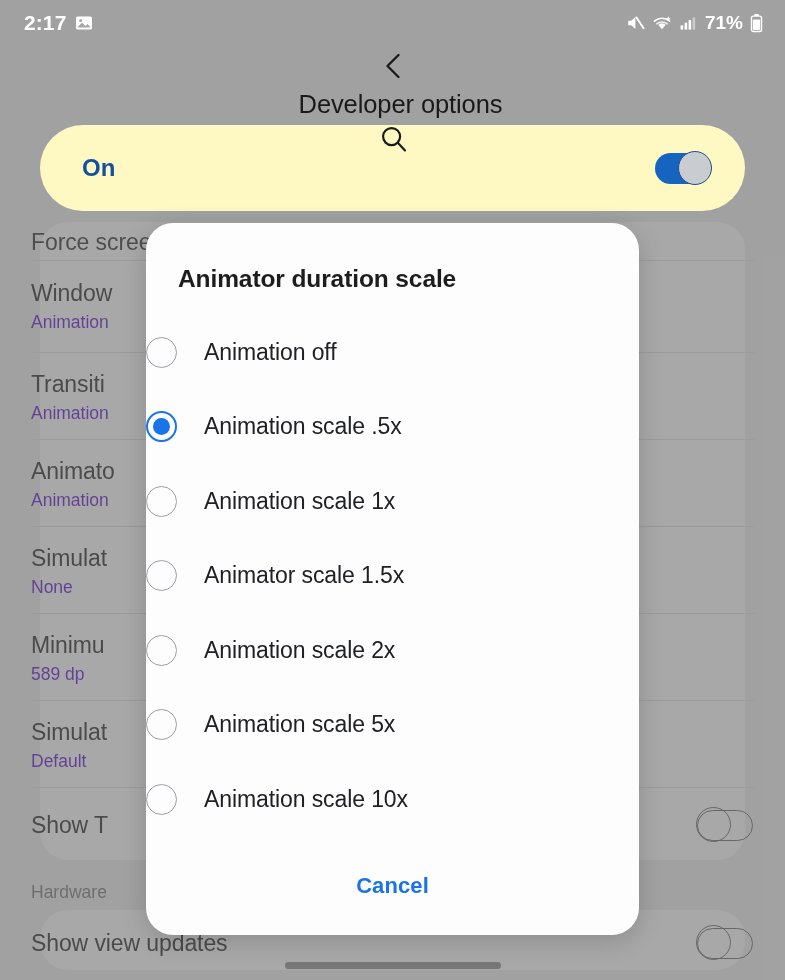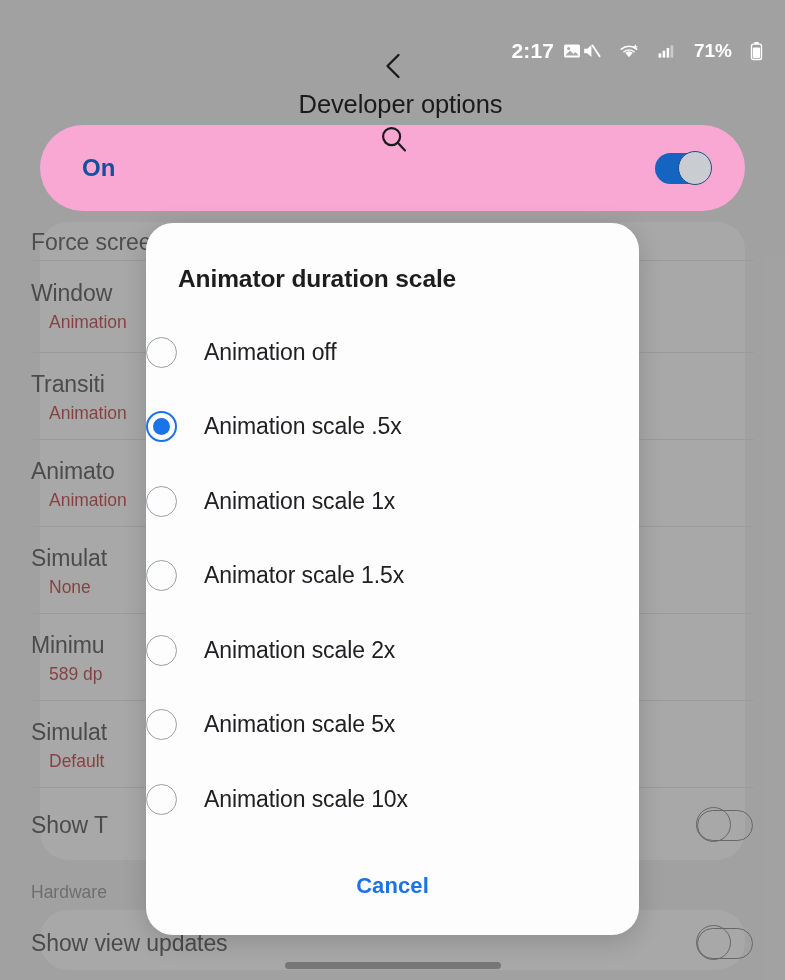--- a/index.html
+++ b/index.html
@@ -19,29 +19,28 @@
     overflow: hidden;
   }
 
   
   #status-bar {
     position: absolute;
     left: 0; top: 0;
     width: 785px; height: 46px;
     display: flex;
     align-items: center;
-    justify-content: flex-end;
+    justify-content: space-between;
     padding: 0 22px 0 24px;
     color: #ffffff;
     z-index: 5;
-    margin-top: 28px;
   }
   .sb-left { display: flex; align-items: center; gap: 9px; }
   .sb-clock { font-size: 21px; font-weight: 700; letter-spacing: .1px; color:#ffffff; }
-  .sb-right { display: flex; align-items: center; gap: 18px; }
+  .sb-right { display: flex; align-items: center; gap: 7px; }
   .sb-batt-text { font-size: 19px; font-weight: 700; color: #ffffff; margin-left: 1px; }
   .sb-icon { display: inline-flex; align-items: center; }
 
   
   #app-bar {
     position: absolute;
     left: 0; top: 46px;
     width: 785px; height: 68px;
     display: flex;
     align-items: center;
@@ -66,21 +65,21 @@
     width: 44px; height: 44px;
     display: flex; align-items: center; justify-content: center;
     flex: 0 0 auto;
   }
 
   
   #master-toggle {
     position: absolute;
     left: 40px; top: 125px;
     width: 705px; height: 86px;
-    background: #f9a8d4;
+    background: #fef9c3;
     border-radius: 43px;
     display: flex;
     align-items: center;
     justify-content: space-between;
     padding: 0 34px 0 42px;
     z-index: 4;
   }
   #master-toggle-label {
     font-size: 24px;
     font-weight: 700;
@@ -131,23 +130,22 @@
   .bg-row-texts { display: flex; flex-direction: column; justify-content: center; gap: 5px; }
   .bg-title {
     font-size: 23px;
     color: #2b2b2b;
     white-space: nowrap;
     letter-spacing: -0.1px;
   }
   .bg-title.partial { opacity: .96; }
   .bg-sub {
     font-size: 17.5px;
-    color: #7f1d1d;
+    color: #4c1d95;
     white-space: nowrap;
-    margin-left: 18px;
   }
   .bg-divider {
     position: absolute;
     left: 31px; right: 31px;
     height: 1px;
     background: #9e9e9e;
   }
   .bg-section-head {
     position: absolute;
     left: 31px;

